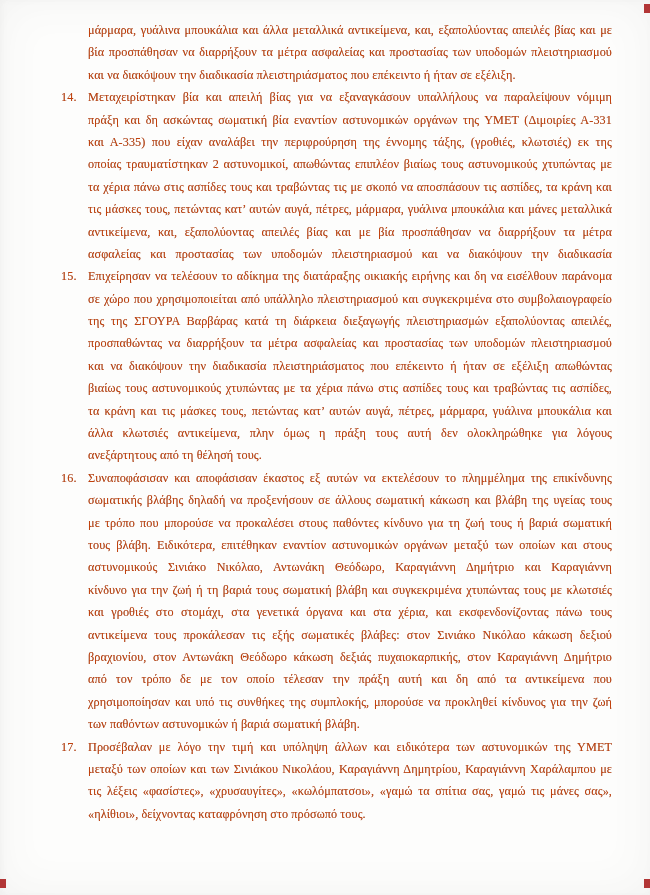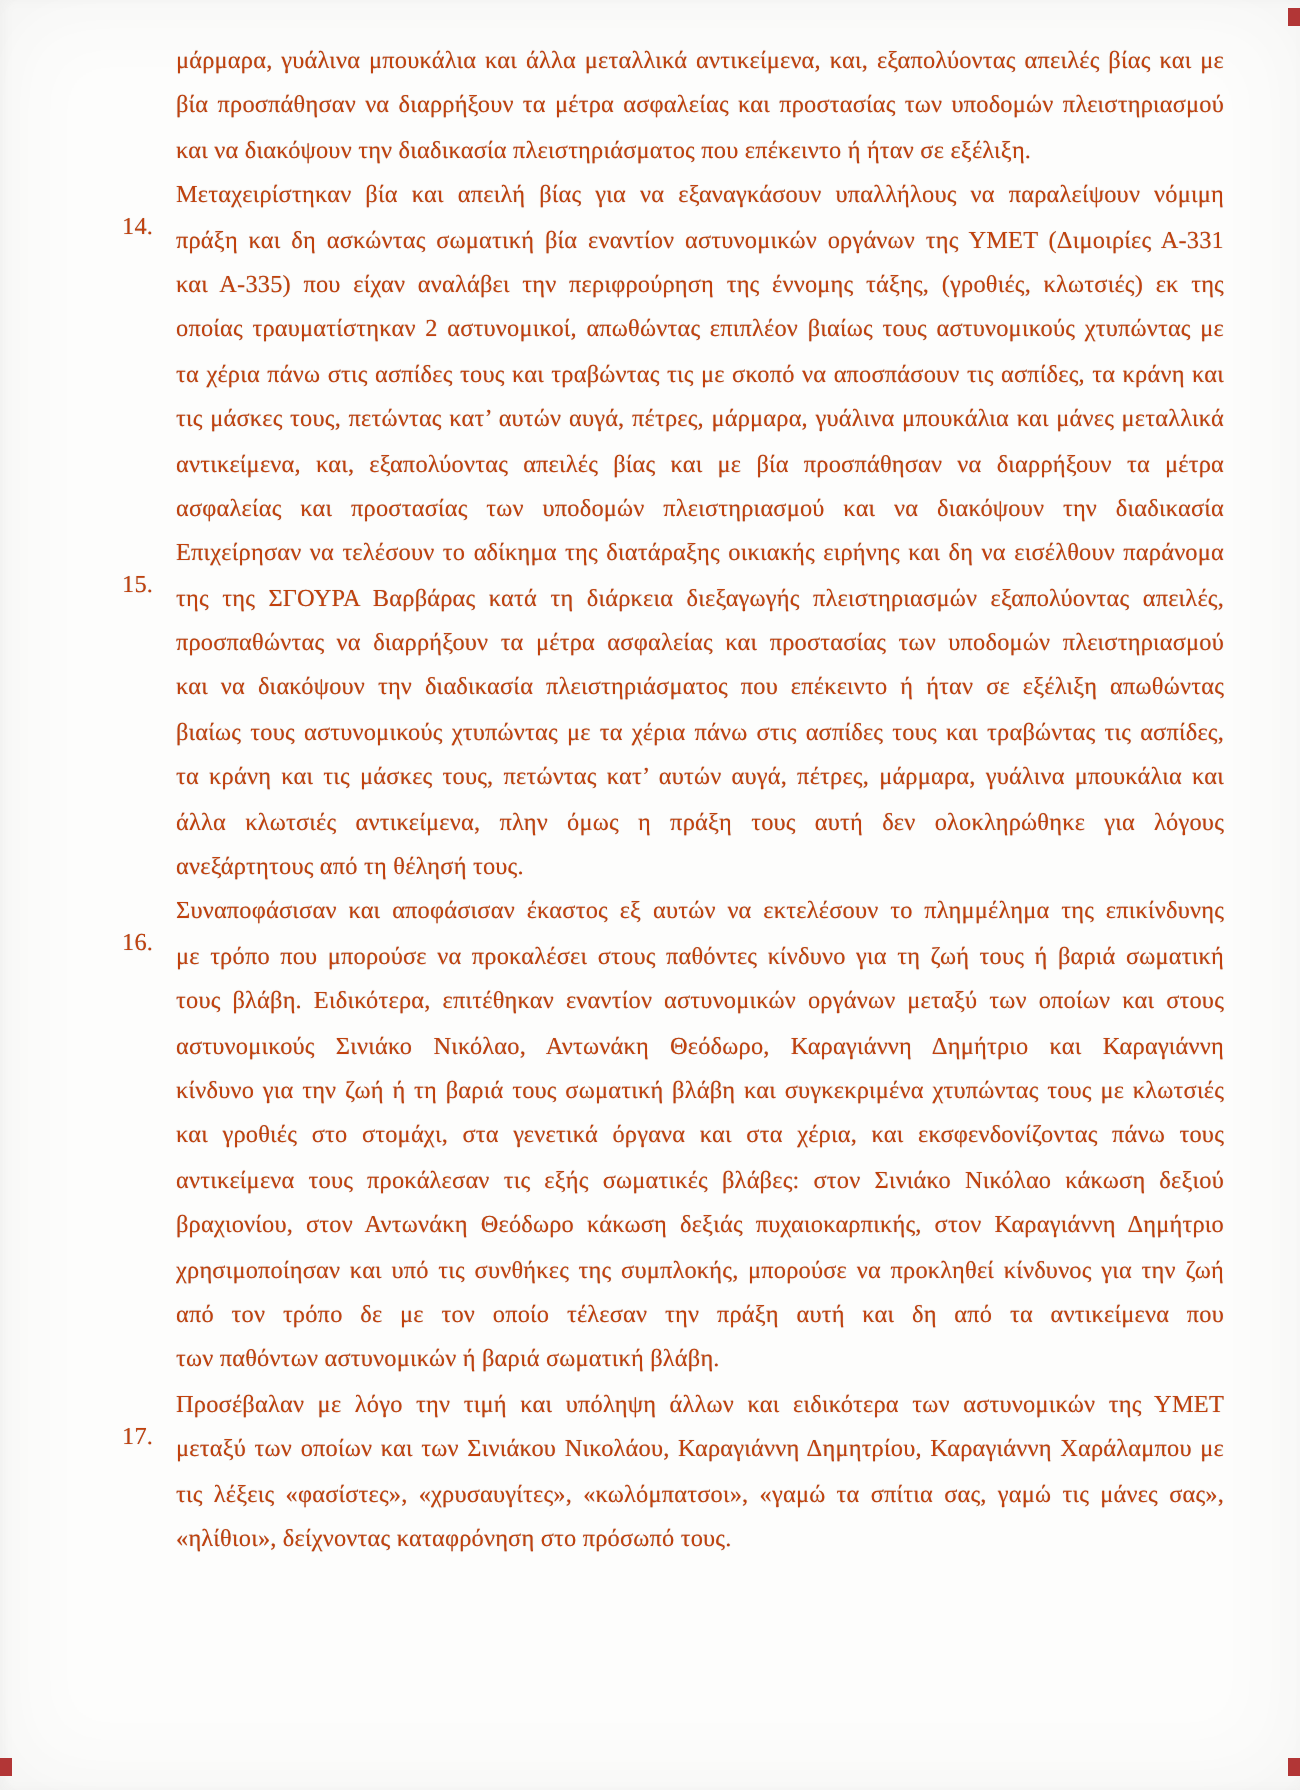--- a/index.html
+++ b/index.html
@@ -20,21 +20,21 @@
     top: 19px; left: 88px;
     width: 524px;
     color: #424242;
     font-size: 12.2px;
     letter-spacing: 0.1px;
     text-shadow: 0 0 0.5px rgba(70,70,70,0.45);
   }
   .para { position: relative; }
   .para .num {
     position: absolute;
-    left: -27px; top: 16px;
+    left: -27px; top: 0;
     height: 22.4px; line-height: 22.4px;
     white-space: nowrap;
   }
   .line {
     height: 22.4px;
     line-height: 22.4px;
     overflow: hidden;
     text-align: justify;
     text-align-last: justify;
   }
@@ -70,42 +70,44 @@
           <div class="line">τα χέρια πάνω στις ασπίδες τους και τραβώντας τις με σκοπό να αποσπάσουν τις ασπίδες, τα κράνη και</div>
           <div class="line">τις μάσκες τους, πετώντας κατ’ αυτών αυγά, πέτρες, μάρμαρα, γυάλινα μπουκάλια και μάνες μεταλλικά</div>
           <div class="line">αντικείμενα, και, εξαπολύοντας απειλές βίας και με βία προσπάθησαν να διαρρήξουν τα μέτρα</div>
           <div class="line">ασφαλείας και προστασίας των υποδομών πλειστηριασμού και να διακόψουν την διαδικασία</div>
         </div>
   </div>
       <div class="para">
     <span class="num">15.</span>
     <div class="lines">
           <div class="line">Επιχείρησαν να τελέσουν το αδίκημα της διατάραξης οικιακής ειρήνης και δη να εισέλθουν παράνομα</div>
+          <div class="line">σε χώρο που χρησιμοποιείται από υπάλληλο πλειστηριασμού και συγκεκριμένα στο συμβολαιογραφείο</div>
           <div class="line">της της ΣΓΟΥΡΑ Βαρβάρας κατά τη διάρκεια διεξαγωγής πλειστηριασμών εξαπολύοντας απειλές,</div>
           <div class="line">προσπαθώντας να διαρρήξουν τα μέτρα ασφαλείας και προστασίας των υποδομών πλειστηριασμού</div>
           <div class="line">και να διακόψουν την διαδικασία πλειστηριάσματος που επέκειντο ή ήταν σε εξέλιξη απωθώντας</div>
           <div class="line">βιαίως τους αστυνομικούς χτυπώντας με τα χέρια πάνω στις ασπίδες τους και τραβώντας τις ασπίδες,</div>
           <div class="line">τα κράνη και τις μάσκες τους, πετώντας κατ’ αυτών αυγά, πέτρες, μάρμαρα, γυάλινα μπουκάλια και</div>
           <div class="line">άλλα κλωτσιές αντικείμενα, πλην όμως η πράξη τους αυτή δεν ολοκληρώθηκε για λόγους</div>
           <div class="line last">ανεξάρτητους από τη θέλησή τους.</div>
         </div>
   </div>
       <div class="para">
     <span class="num">16.</span>
     <div class="lines">
           <div class="line">Συναποφάσισαν και αποφάσισαν έκαστος εξ αυτών να εκτελέσουν το πλημμέλημα της επικίνδυνης</div>
+          <div class="line">σωματικής βλάβης δηλαδή να προξενήσουν σε άλλους σωματική κάκωση και βλάβη της υγείας τους</div>
           <div class="line">με τρόπο που μπορούσε να προκαλέσει στους παθόντες κίνδυνο για τη ζωή τους ή βαριά σωματική</div>
           <div class="line">τους βλάβη. Ειδικότερα, επιτέθηκαν εναντίον αστυνομικών οργάνων μεταξύ των οποίων και στους</div>
           <div class="line">αστυνομικούς Σινιάκο Νικόλαο, Αντωνάκη Θεόδωρο, Καραγιάννη Δημήτριο και Καραγιάννη</div>
           <div class="line">κίνδυνο για την ζωή ή τη βαριά τους σωματική βλάβη και συγκεκριμένα χτυπώντας τους με κλωτσιές</div>
           <div class="line">και γροθιές στο στομάχι, στα γενετικά όργανα και στα χέρια, και εκσφενδονίζοντας πάνω τους</div>
           <div class="line">αντικείμενα τους προκάλεσαν τις εξής σωματικές βλάβες: στον Σινιάκο Νικόλαο κάκωση δεξιού</div>
           <div class="line">βραχιονίου, στον Αντωνάκη Θεόδωρο κάκωση δεξιάς πυχαιοκαρπικής, στον Καραγιάννη Δημήτριο</div>
+          <div class="line">από τον τρόπο δε με τον οποίο τέλεσαν την πράξη αυτή και δη από τα αντικείμενα που</div>
           <div class="line">χρησιμοποίησαν και υπό τις συνθήκες της συμπλοκής, μπορούσε να προκληθεί κίνδυνος για την ζωή</div>
-          <div class="line">από τον τρόπο δε με τον οποίο τέλεσαν την πράξη αυτή και δη από τα αντικείμενα που</div>
           <div class="line last">των παθόντων αστυνομικών ή βαριά σωματική βλάβη.</div>
         </div>
   </div>
       <div class="para">
     <span class="num">17.</span>
     <div class="lines">
           <div class="line">Προσέβαλαν με λόγο την τιμή και υπόληψη άλλων και ειδικότερα των αστυνομικών της ΥΜΕΤ</div>
           <div class="line">μεταξύ των οποίων και των Σινιάκου Νικολάου, Καραγιάννη Δημητρίου, Καραγιάννη Χαράλαμπου με</div>
           <div class="line">τις λέξεις «φασίστες», «χρυσαυγίτες», «κωλόμπατσοι», «γαμώ τα σπίτια σας, γαμώ τις μάνες σας»,</div>
           <div class="line last">«ηλίθιοι», δείχνοντας καταφρόνηση στο πρόσωπό τους.</div>

